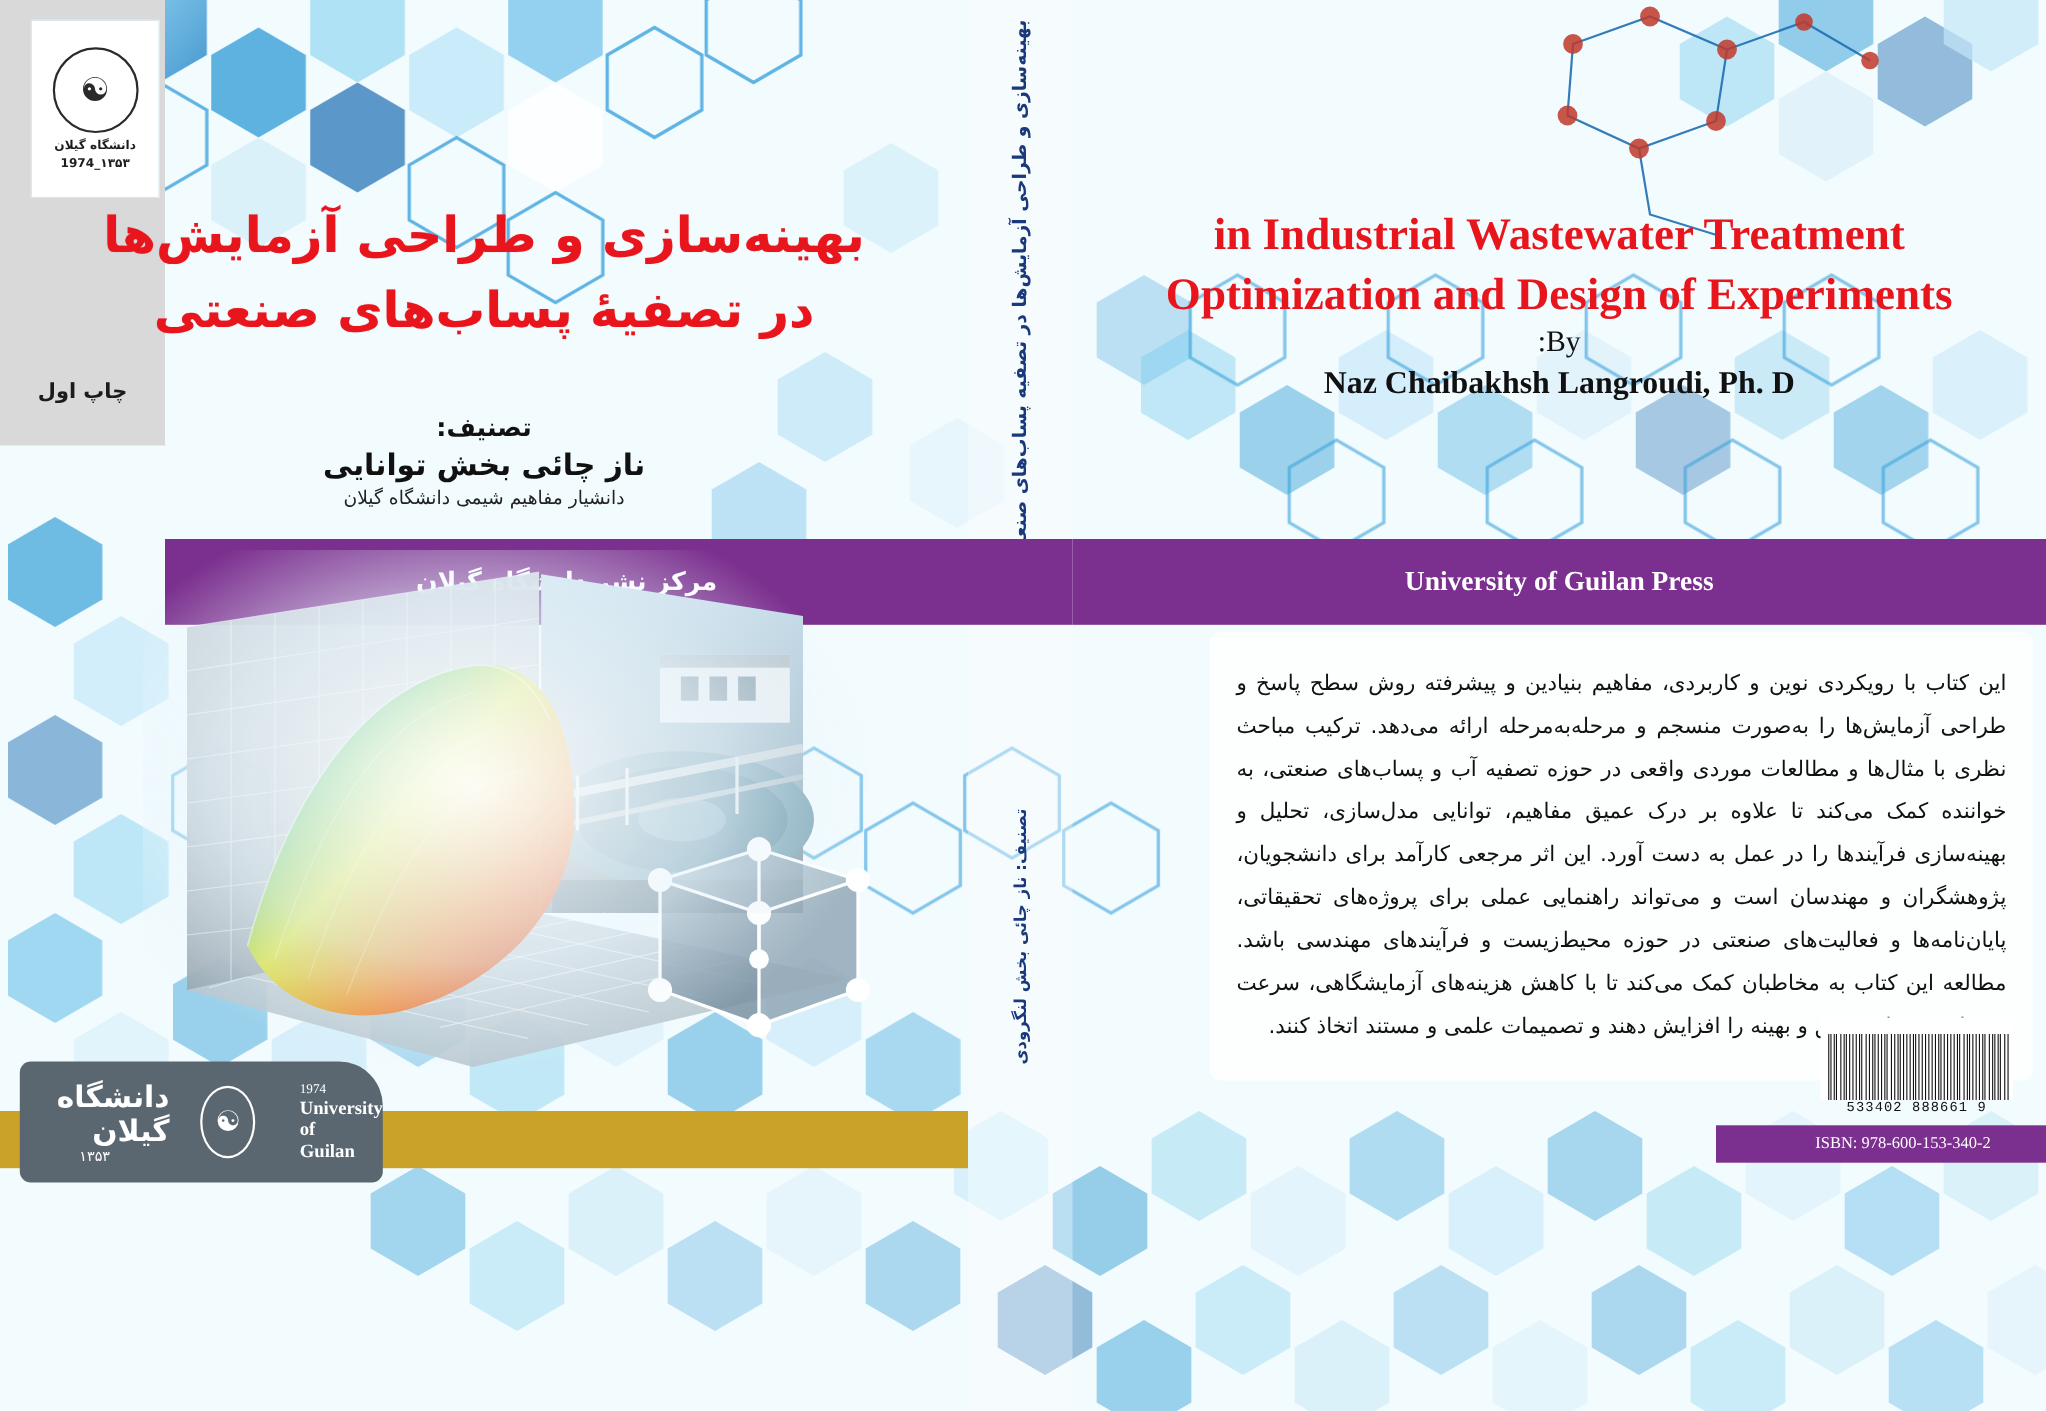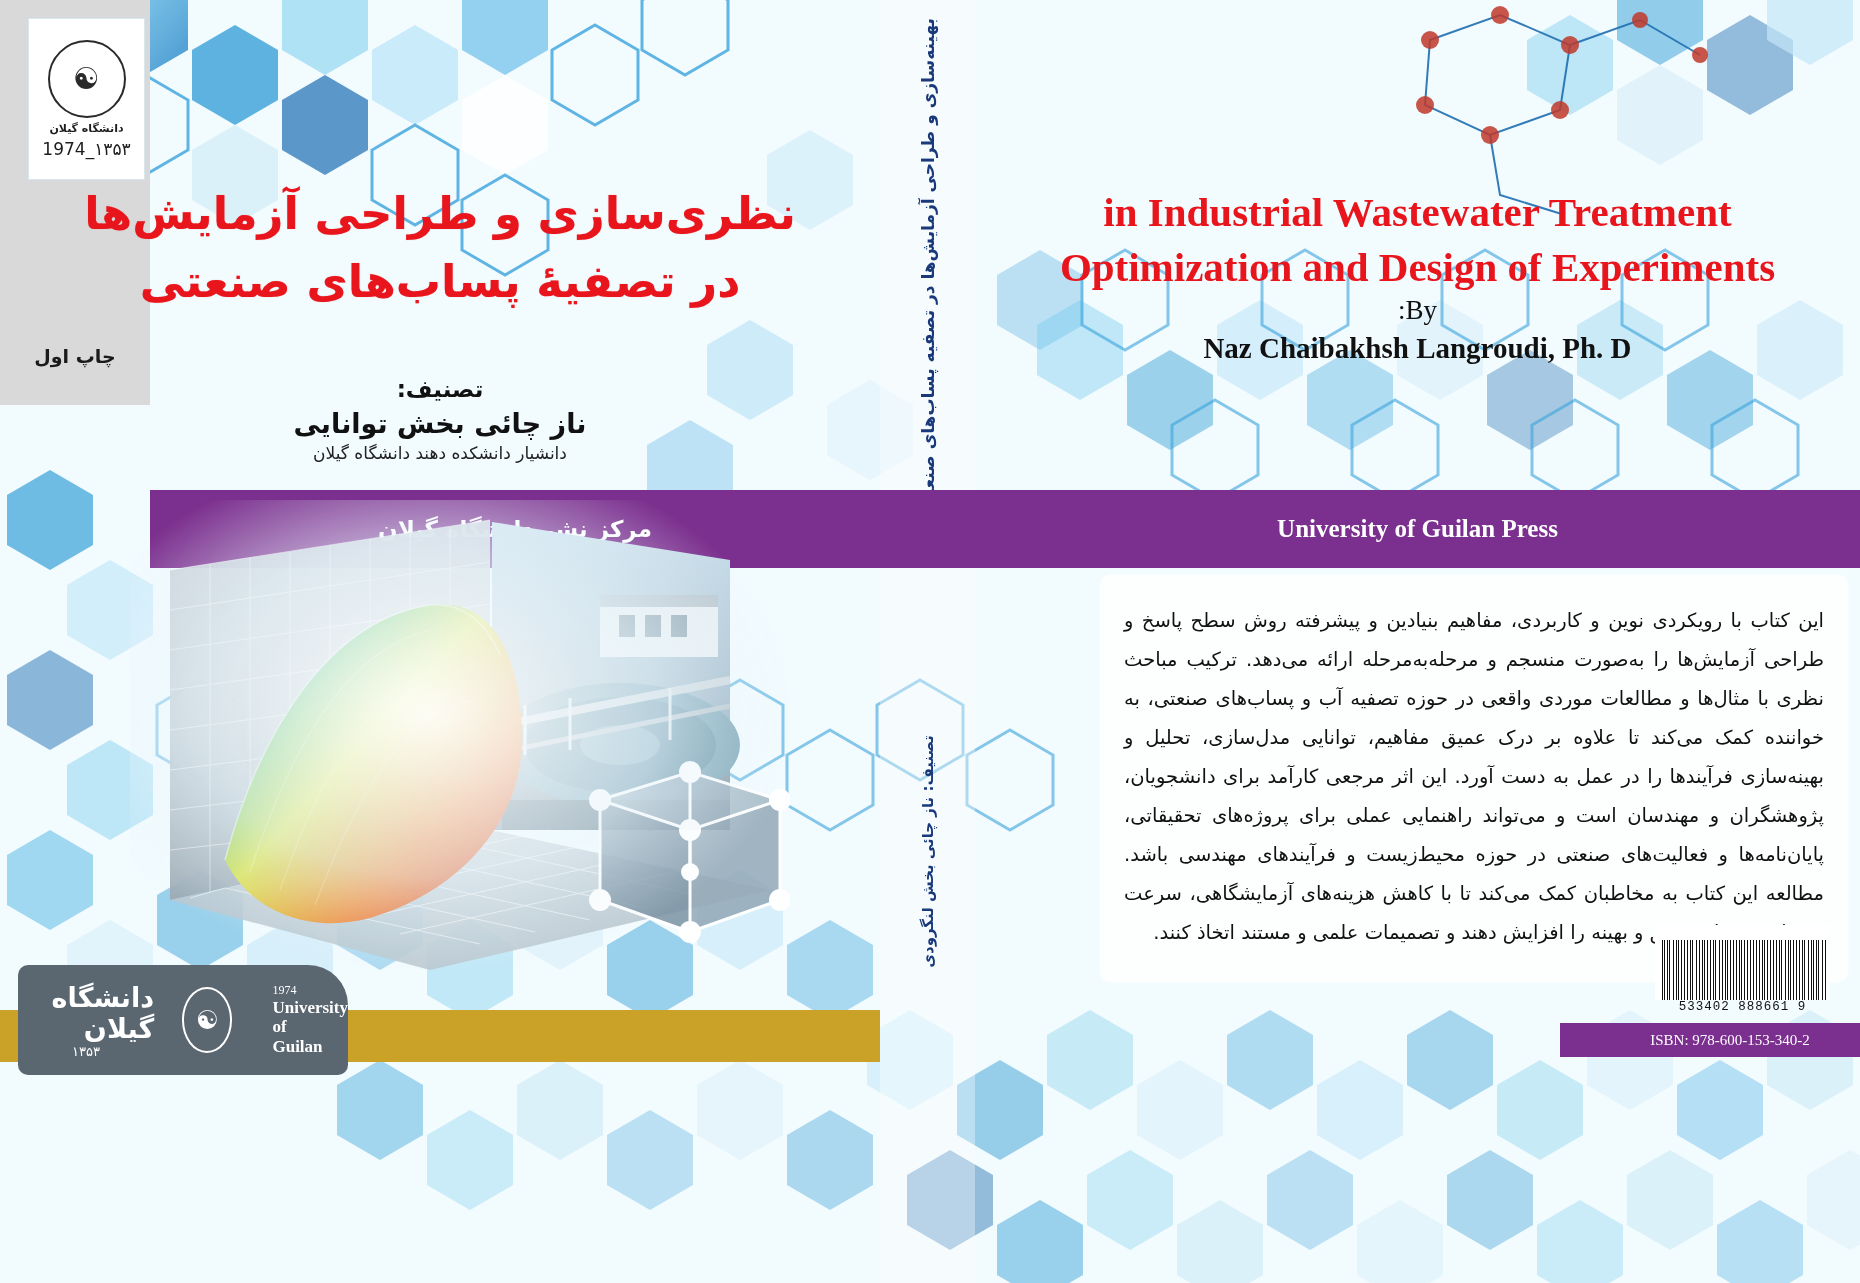--- a/index.html
+++ b/index.html
@@ -69,21 +69,21 @@
     display:flex;flex-direction:column;align-items:center;justify-content:center;
     gap:4px;
     z-index:6;
   }
   .seal-badge .seal-ring{
     width:74px;height:74px;border:2px solid #2a2a2a;border-radius:50%;
     display:flex;align-items:center;justify-content:center;
     font-size:30px;color:#2a2a2a;
   }
   .seal-badge .seal-text{font-size:11px;color:#1d1d1d;font-weight:bold;}
-  .seal-badge .seal-year{font-size:17px;color:#1d1d1d;font-weight:normal;}
+  .seal-badge .seal-year{font-size:11px;color:#1d1d1d;font-weight:bold;}
 
   
   .edition-strip{
     position:absolute;left:0;top:0;width:150px;height:405px;
     background:#d9d9d9;
     z-index:4;
   }
   .edition-label{
     position:absolute;left:0;top:345px;width:150px;
     text-align:center;font-size:19px;color:#1b1b1b;font-weight:bold;
@@ -417,28 +417,28 @@
 
     <div class="seal-badge">
       <div class="seal-ring">☯</div>
       <div class="seal-text">دانشگاه گیلان</div>
       <div class="seal-year">۱۳۵۳_1974</div>
     </div>
 
     <div class="edition-label">چاپ اول</div>
 
     <div class="fa-title">
-      <div class="line">نظری‌سازی و طراحی آزمایش‌ها</div>
+      <div class="line">بهینه‌سازی و طراحی آزمایش‌ها</div>
       <div class="line">در تصفیهٔ پساب‌های صنعتی</div>
     </div>
 
     <div class="fa-byline" style="top:376px;">
       <div class="lbl">تصنیف:</div>
       <div class="name">ناز چائی بخش توانایی</div>
-      <div class="aff">دانشیار دانشکده دهند دانشگاه گیلان</div>
+      <div class="aff">دانشیار مفاهیم شیمی دانشگاه گیلان</div>
     </div>
 
     <div class="purple-band-back">
       <div class="press-fa">مرکز نشر دانشگاه گیلان</div>
     </div>
 
     <div class="rsm-figure">
       <div class="glow"></div>
       <svg width="660" height="470" viewBox="0 0 660 470" xmlns="http://www.w3.org/2000/svg">
         <defs>

